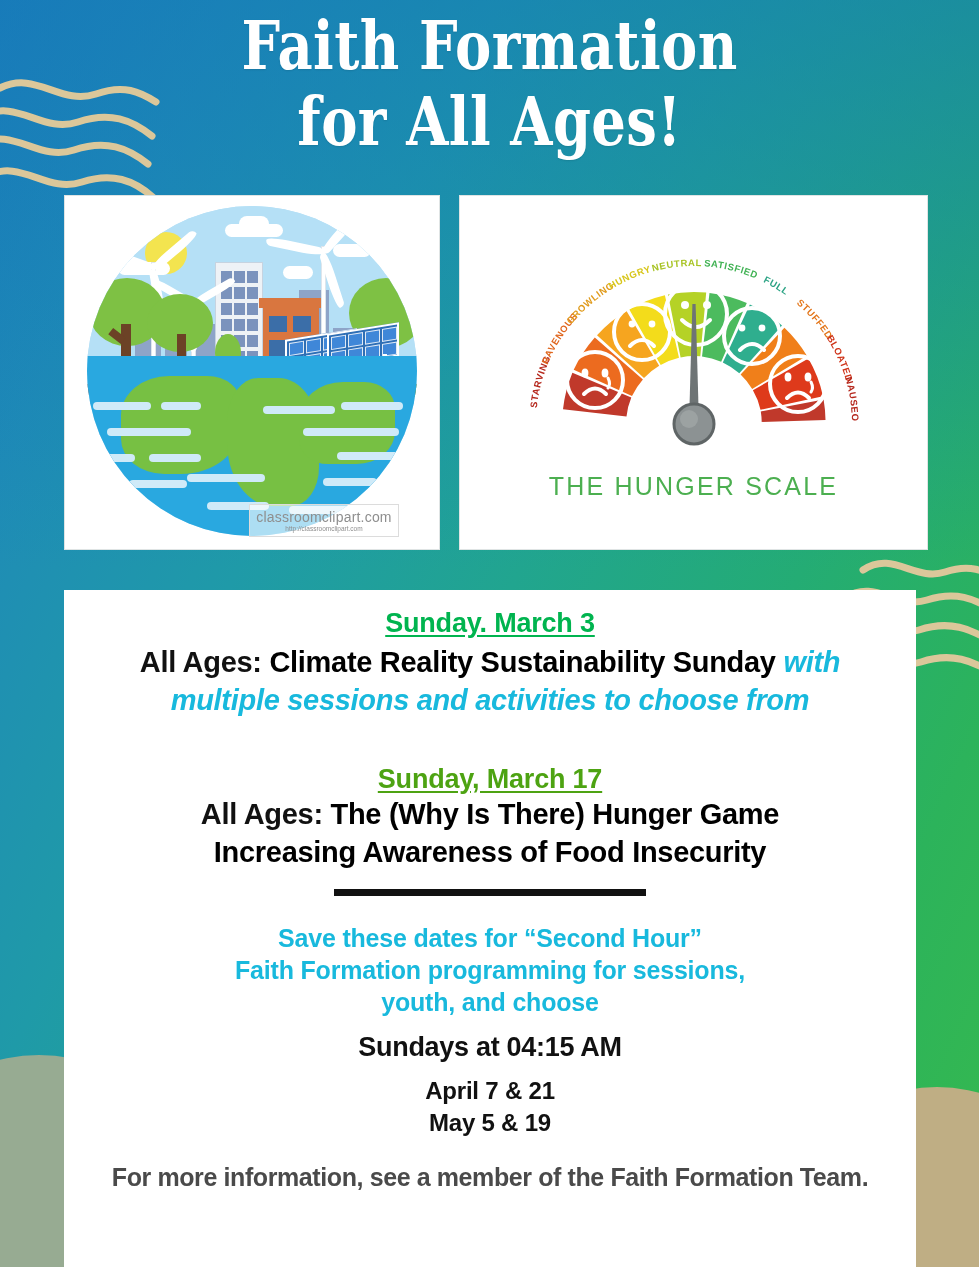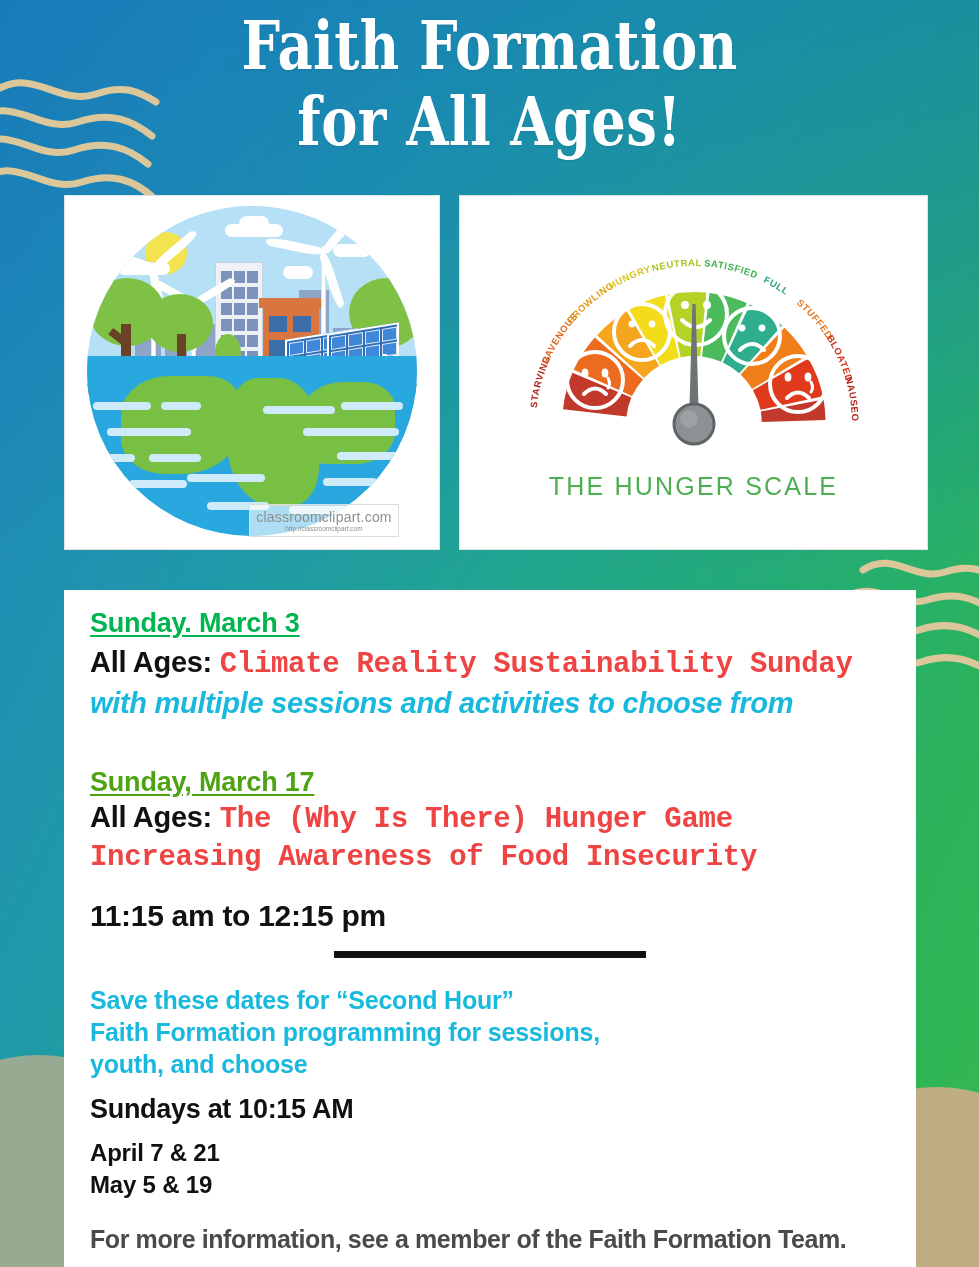--- a/index.html
+++ b/index.html
@@ -135,35 +135,36 @@
     color:#4caf50; font-size:25px; letter-spacing:2.2px; font-weight:400;
   }
 
   
   #content-card{
     position:absolute; left:64px; top:590px;
     width:852px; height:677px;
     background:#ffffff;
     z-index:5;
     padding:18px 26px 0;
+    text-align:center;
   }
 
   .date-heading{
     font-weight:700; font-size:27px;
     text-decoration:underline; text-underline-offset:3px;
     letter-spacing:-.2px;
   }
   #date-heading-1{ color:#00b44f; }
   #date-heading-2{ color:#4da312; }
 
   .allages-line{
     font-weight:700; font-size:29px; line-height:1.32;
     color:#111111; letter-spacing:-.3px;
   }
-  .cyan{ color:#ef4444;font-family:Liberation Mono, monospace; }
+  .cyan{ color:#000000; }
   .cyan-italic{ color:#18b9dd; font-style:italic; }
 
   #session-1{ margin-top:4px; }
   #gap-1{ height:44px; }
 
   #time-range{
     margin-top:22px;
     font-weight:700; font-size:30px; color:#111111; letter-spacing:-.3px;
   }
   #divider-rule{
@@ -461,29 +462,28 @@
   <div id="gap-1"></div>
 
   <div class="date-heading" id="date-heading-2">Sunday, March 17</div>
 
   <div class="allages-line" id="session-2">
     <span>All Ages:</span>
     <span class="cyan">The (Why Is There) Hunger Game</span>
     <div class="cyan">Increasing Awareness of Food Insecurity</div>
   </div>
 
-  <div id="time-range">11:15 am to 12:15 pm</div>
 
   <div id="divider-rule"></div>
 
   <div id="save-dates-block">
     <div>Save these dates for “Second Hour”</div>
     <div>Faith Formation programming for sessions,</div>
     <div>youth, and choose</div>
   </div>
 
-  <div id="sundays-line">Sundays at 10:15 AM</div>
+  <div id="sundays-line">Sundays at 04:15 AM</div>
 
   <div class="extra-date" id="extra-date-1">April 7 &amp; 21</div>
   <div class="extra-date" id="extra-date-2">May 5 &amp; 19</div>
 
   <div id="footer-note">For more information, see a member of the Faith Formation Team.</div>
 </div>
 
 </body></html>

